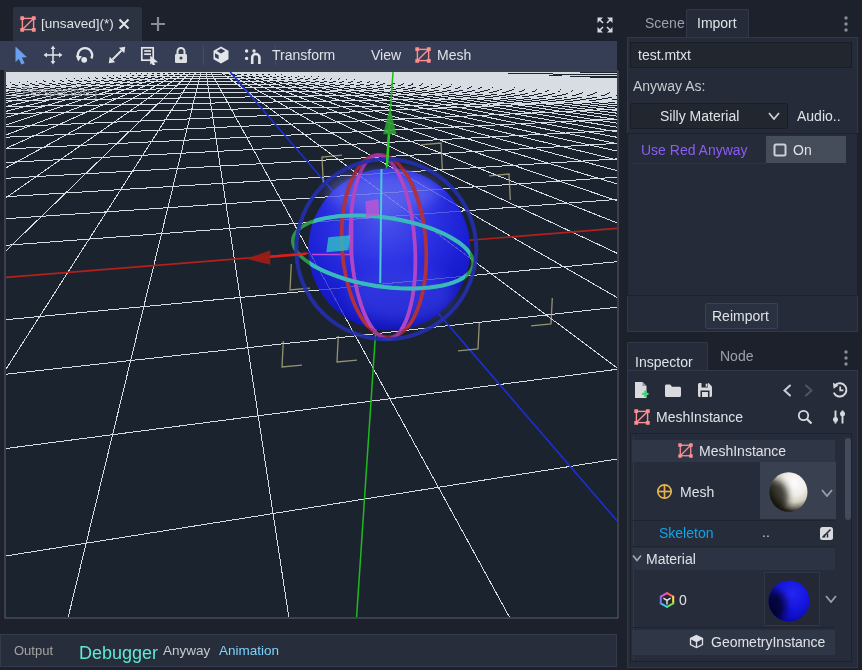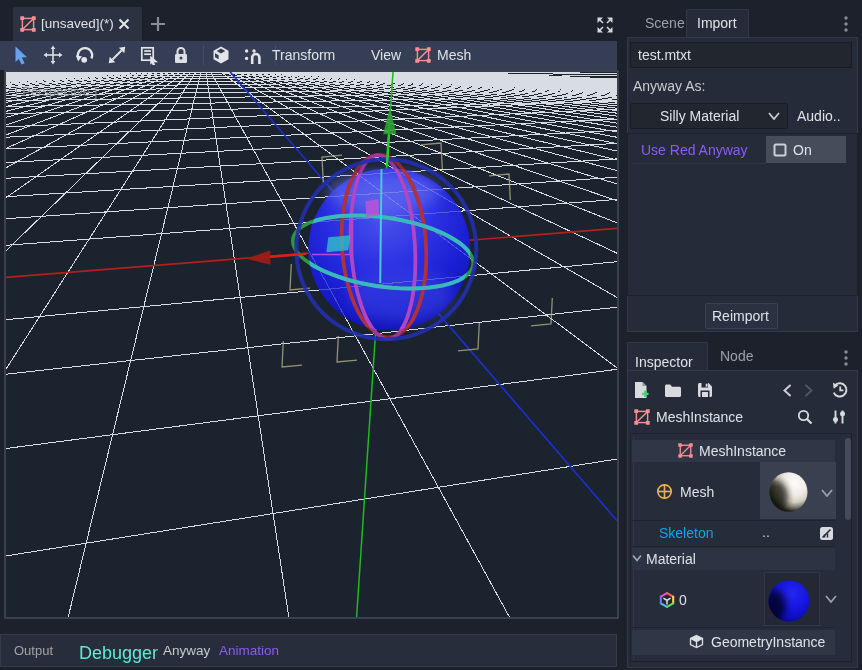--- a/index.html
+++ b/index.html
@@ -205,21 +205,21 @@
 <g opacity="0.8">
         <path d="M365.3 201.3L378.3 199.3L379.3 215.3L366.3 217.3Z" fill="#bf55d4"></path>
       </g>
 </g>
   </svg>
 
 <div class="abs" style="left:0;top:634px;width:617px;height:33px;background:#272d3a;border:1px solid #343b4c;"></div>
 <div class="abs txt" style="left:14px;top:643px;color:#a3a3a3;font-size:13px;">Output</div>
 <div class="abs txt" style="left:79px;top:643px;color:#5eead4;font-size:18px;">Debugger</div>
 <div class="abs txt" style="left:163px;top:643px;color:#c6c9ce;font-size:13.5px;">Anyway</div>
-<div class="abs txt" style="left:219px;top:643px;color:#8b5cf6;font-size:13.5px;">Animation</div>
+<div class="abs txt" style="left:219px;top:643px;color:#7dd3fc;font-size:13.5px;">Animation</div>
 
 <div class="abs" style="left:627px;top:37px;width:231px;height:295px;background:#252b39;border:1px solid #313849;"></div>
 <div class="abs" style="left:630px;top:42px;width:222px;height:26px;background:#21262f;border:1px solid #181c26;"></div>
 <div class="abs txt" style="left:638px;top:47px;">test.mtxt</div>
 <div class="abs txt" style="left:633px;top:78px;color:#c8cbd1;">Anyway As:</div>
 <div class="abs" style="left:630px;top:103px;width:158px;height:26px;background:#21262f;border:1px solid #181c26;border-radius:2px;"></div>
 <div class="abs txt" style="left:660px;top:108px;">Silly Material</div>
 <svg class="abs" style="left:768px;top:112px;" width="12" height="8" viewBox="0 0 12 8">
     <path d="M1 1L6 7L11 1" stroke="#c8ccd2" stroke-width="1.8" fill="none"></path>
   </svg>

